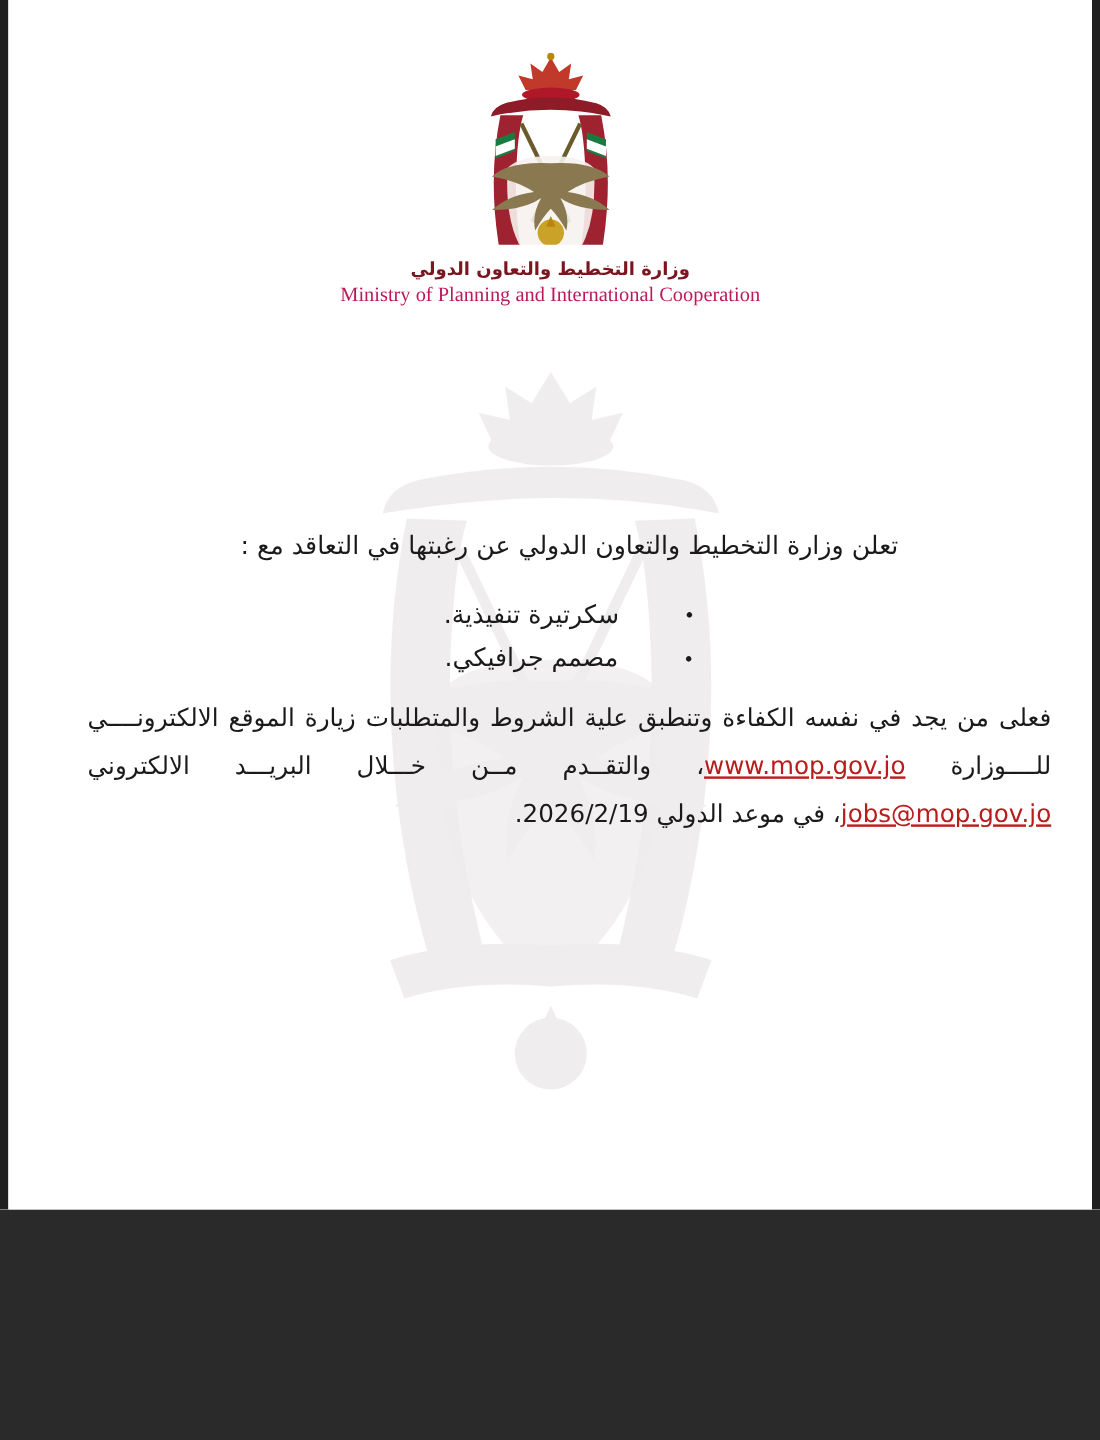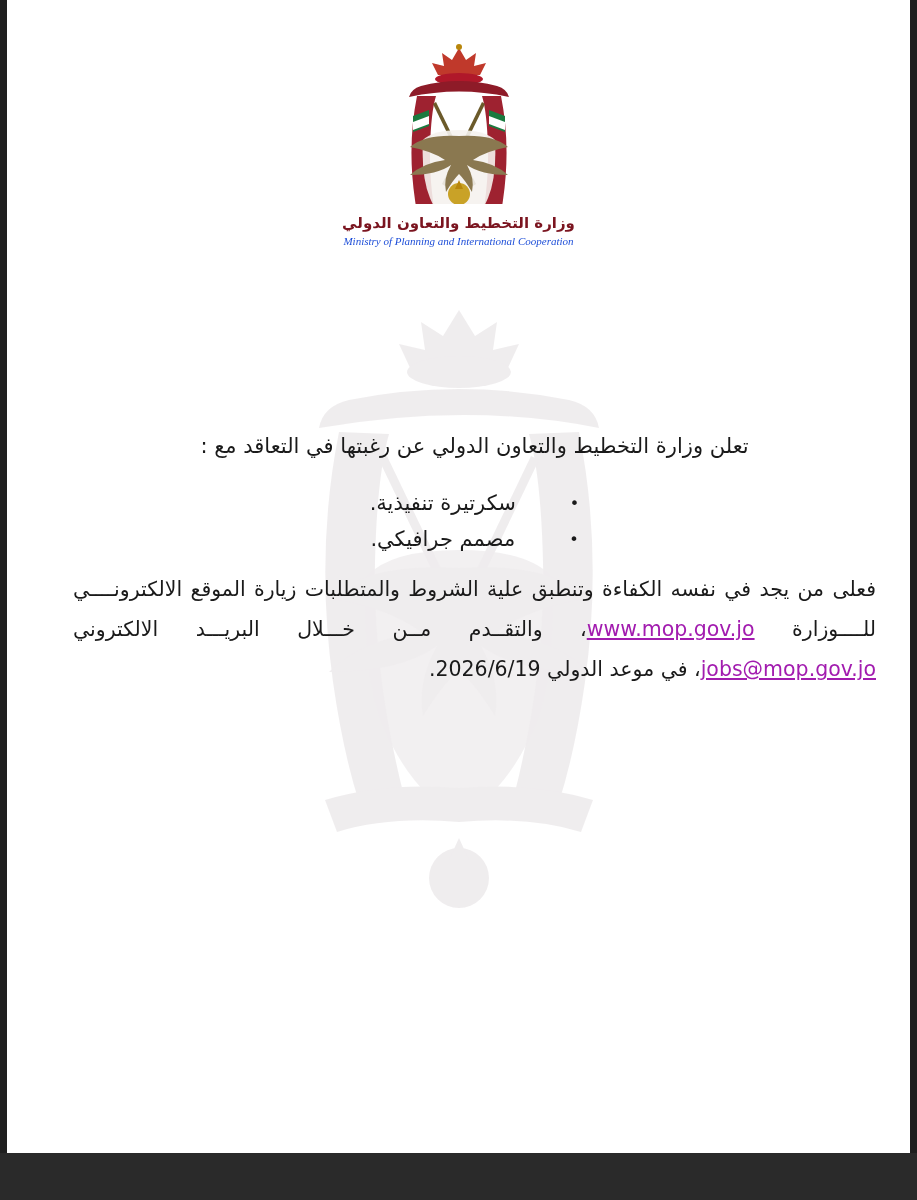--- a/index.html
+++ b/index.html
@@ -10,21 +10,21 @@
   body {
     width: 917px;
     height: 1200px;
     overflow: hidden;
     font-family: "Liberation Serif", serif;
   }
 
   .page {
     position: relative;
     width: 917px;
-    height: 1153px;
+    height: 1008px;
     background: #ffffff;
     box-sizing: border-box;
     overflow: hidden;
   }
 
   
   .edge {
     position: absolute;
     top: 0;
     bottom: 0;
@@ -73,24 +73,23 @@
     font-family: "DejaVu Sans", sans-serif;
     font-size: 15px;
     color: #7b1520;
     letter-spacing: 0px;
     direction: rtl;
     font-weight: bold;
   }
   .ministry-en {
     margin-top: 3px;
     font-family: "Liberation Serif", serif;
-    font-size: 11px;
-    color: #1d4ed8;
+    font-size: 17px;
+    color: #be185d;
     direction: ltr;
-    font-style: italic;
   }
 
   
   .content {
     position: relative;
     z-index: 2;
     margin: 0;
     padding: 0 34px 0 66px;
     direction: rtl;
     text-align: justify;
@@ -127,21 +126,21 @@
   .para {
     margin-top: 12px;
     font-family: "DejaVu Sans", sans-serif;
     font-size: 20.5px;
     line-height: 1.95;
     color: #1a1a1a;
     text-align: justify;
     text-align-last: right;
   }
   .para a {
-    color: #a21caf;
+    color: #b91c1c;
     text-decoration: underline;
     direction: ltr;
     unicode-bidi: embed;
   }
   .para .stretch {
     letter-spacing: 0.5px;
   }
 </style>
 </head>
 <body>
@@ -224,17 +223,17 @@
 
       <ul class="roles">
         <li>
           <span class="bullet">•</span><span>سكرتيرة تنفيذية.</span>
         </li>
         <li>
           <span class="bullet">•</span><span>مصمم جرافيكي.</span>
         </li>
       </ul>
 
-      <p class="para"><span class="stretch">فعلى من يجد في نفسه الكفاءة وتنطبق علية الشروط والمتطلبات زيارة الموقع الالكترونــــي للــــوزارة </span><a href="#">www.mop.gov.jo</a><span class="stretch">، والتقــدم مــن خـــلال البريـــد الالكتروني </span><a href="#">jobs@mop.gov.jo</a><span>، في موعد الدولي </span><span>2026/6/19</span><span>.</span></p>
+      <p class="para"><span class="stretch">فعلى من يجد في نفسه الكفاءة وتنطبق علية الشروط والمتطلبات زيارة الموقع الالكترونــــي للــــوزارة </span><a href="#">www.mop.gov.jo</a><span class="stretch">، والتقــدم مــن خـــلال البريـــد الالكتروني </span><a href="#">jobs@mop.gov.jo</a><span>، في موعد الدولي </span><span>2026/2/19</span><span>.</span></p>
 
     </div>
   </div>
 </div>
 
 </body></html>

